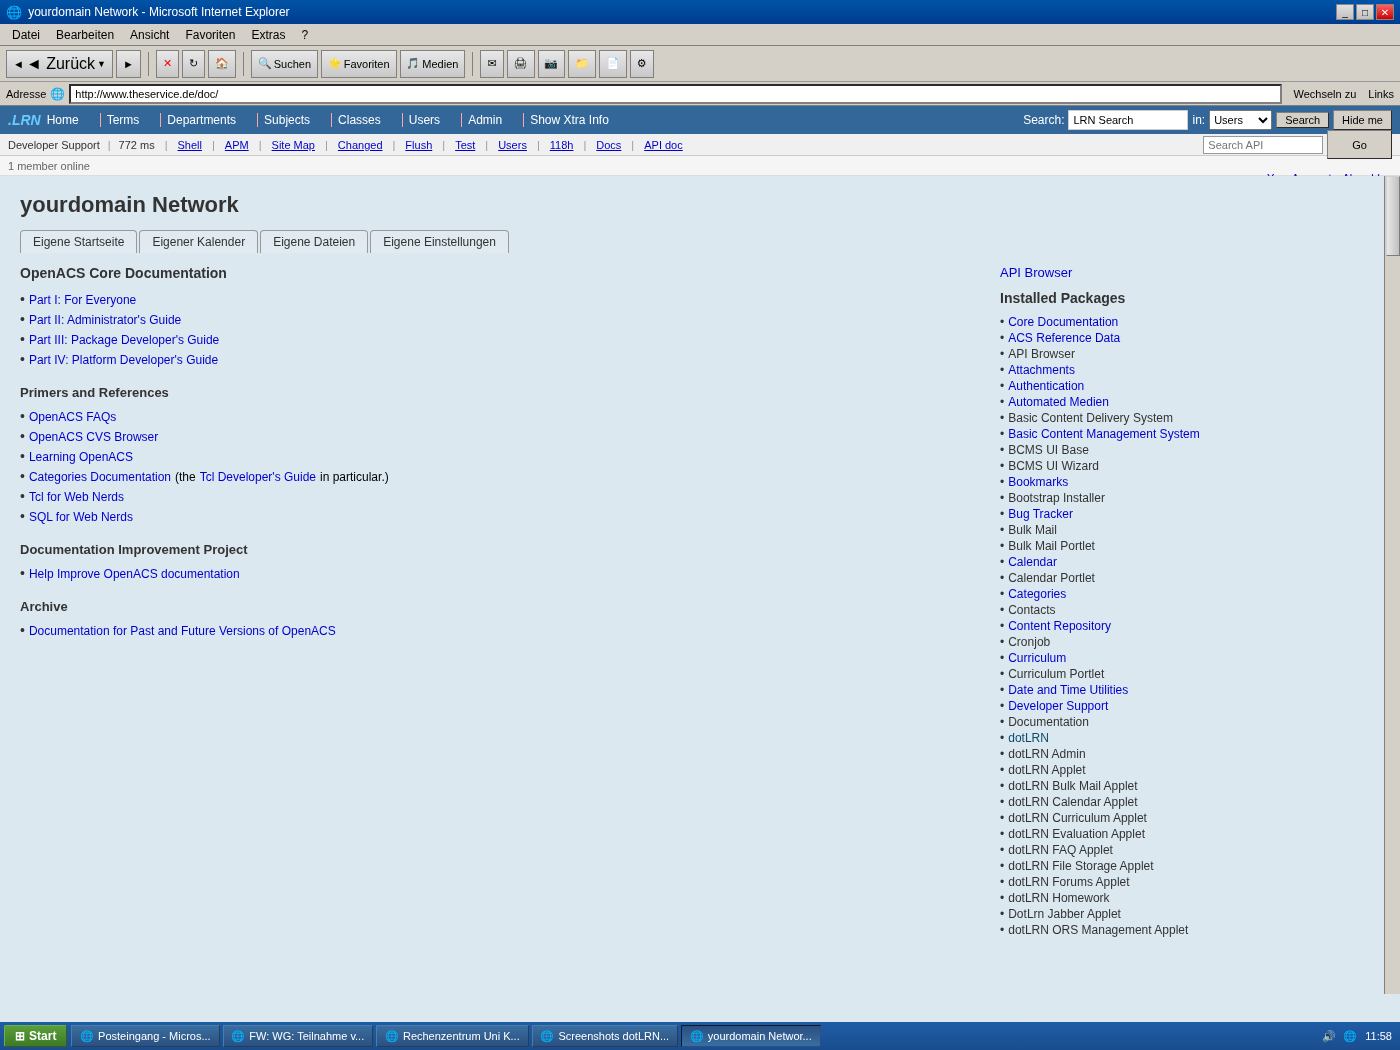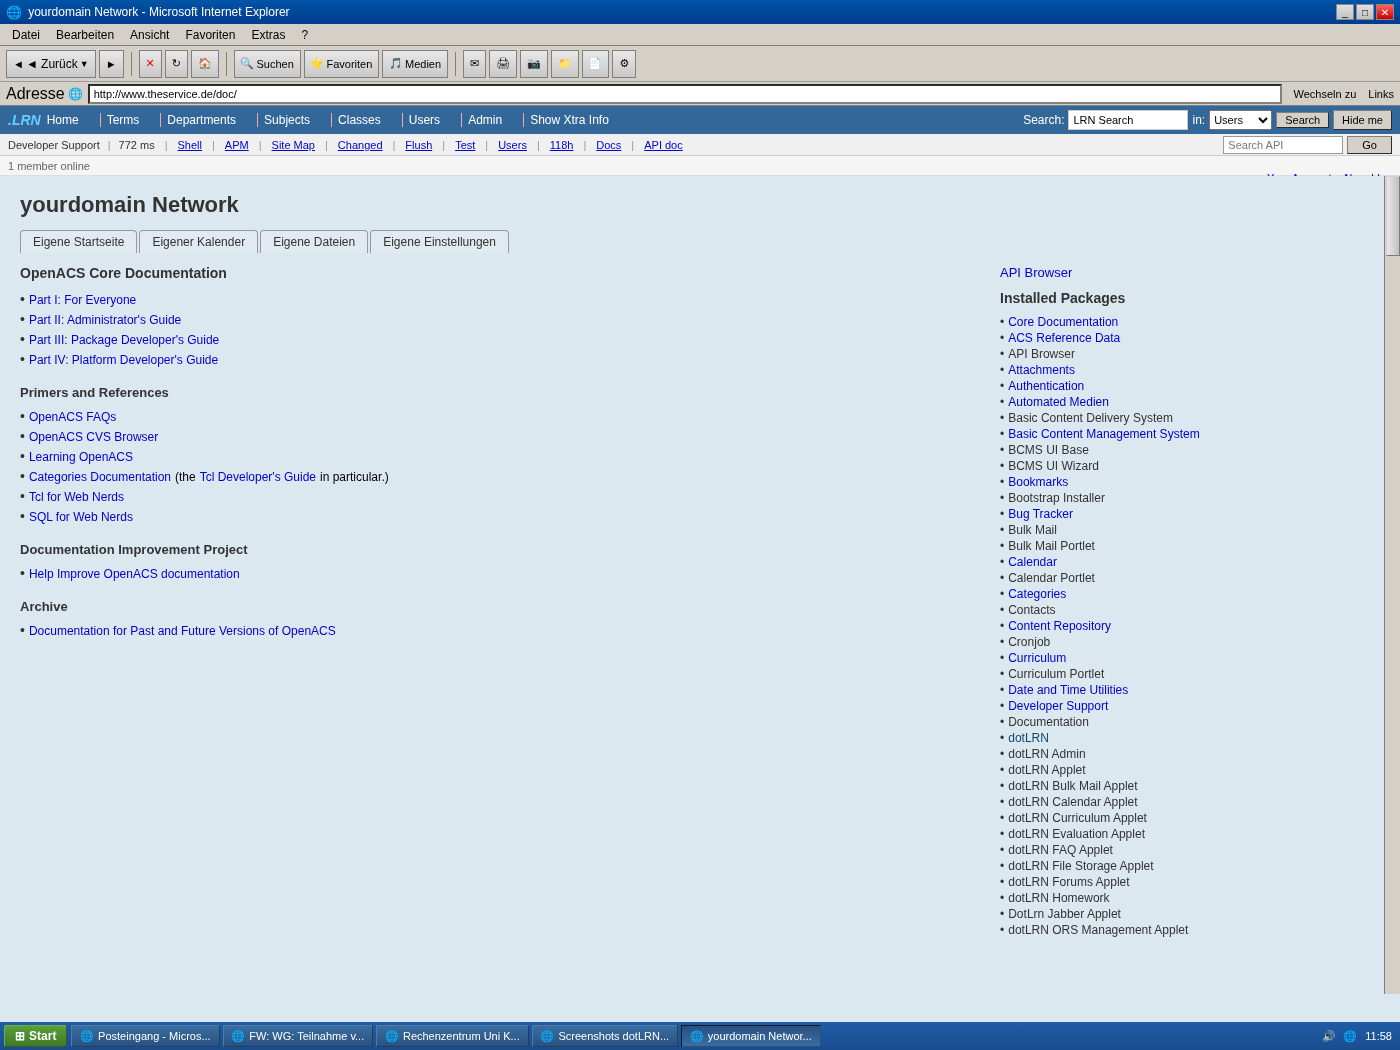--- a/index.html
+++ b/index.html
@@ -39,21 +39,21 @@
     .menu-item { padding: 2px 8px; cursor: pointer; }
     .tb-btn {
       height: 28px; padding: 2px 6px;
       background: linear-gradient(to bottom, #e8e8e8, #c8c8c8);
       border: 1px solid #808080;
       cursor: pointer;
       font-size: 11px;
       display: flex; align-items: center; gap: 2px;
     }
     .tb-sep { width: 1px; height: 24px; background: #808080; margin: 0 4px; }
-    .address-label { font-size: 16px; text-align: right; }
+    .address-label { font-size: 11px; text-align: right; }
     .address-input {
       flex: 1; height: 20px; border: 2px inset #808080;
       padding: 1px 4px; font-size: 11px; background: white;
     }
 
     
     .ie-toolbar {
       background: #d4d0c8;
       height: 36px;
       display: flex;
@@ -107,21 +107,21 @@
       justify-content: space-between;
       padding: 0 8px;
       border-bottom: 1px solid #ccc;
       font-size: 11px;
       color: #333;
     }
     .dev-bar-left { display: flex; align-items: center; gap: 8px; }
     .dev-bar-link { color: #0000cc; text-decoration: underline; cursor: pointer; }
     .dev-bar-right { display: flex; align-items: center; gap: 4px; }
     .dev-search-input { height: 18px; width: 120px; border: 1px solid #999; padding: 1px 4px; font-size: 11px; }
-    .dev-go-btn { height: 18px; padding: 0 14px; font-size: 11px; cursor: pointer; background: #d4d0c8; border: 1px outset #808080; }
+    .dev-go-btn { height: 29px; padding: 0 24px; font-size: 11px; cursor: pointer; background: #d4d0c8; border: 1px outset #808080; }
 
     
     .online-bar {
       background: #f5f5f5;
       height: 20px;
       display: flex;
       align-items: center;
       justify-content: space-between;
       padding: 0 8px;
       border-bottom: 1px solid #ddd;
@@ -346,21 +346,21 @@
   <span class="menu-item">Bearbeiten</span>
   <span class="menu-item">Ansicht</span>
   <span class="menu-item">Favoriten</span>
   <span class="menu-item">Extras</span>
   <span class="menu-item">?</span>
 </div>
 
 <div class="ie-toolbar">
   <button class="tb-btn">
     <span>◄</span>
-    <span style="font-size:12px;">◄ Zurück</span>
+    <span style="font-size:16px;">◄ Zurück</span>
     <span style="font-size:9px;">▼</span>
   </button>
   <button class="tb-btn">
     <span>►</span>
   </button>
   <div class="tb-sep"></div>
   <button class="tb-btn">
     <span style="color:red;">✕</span>
   </button>
   <button class="tb-btn">

